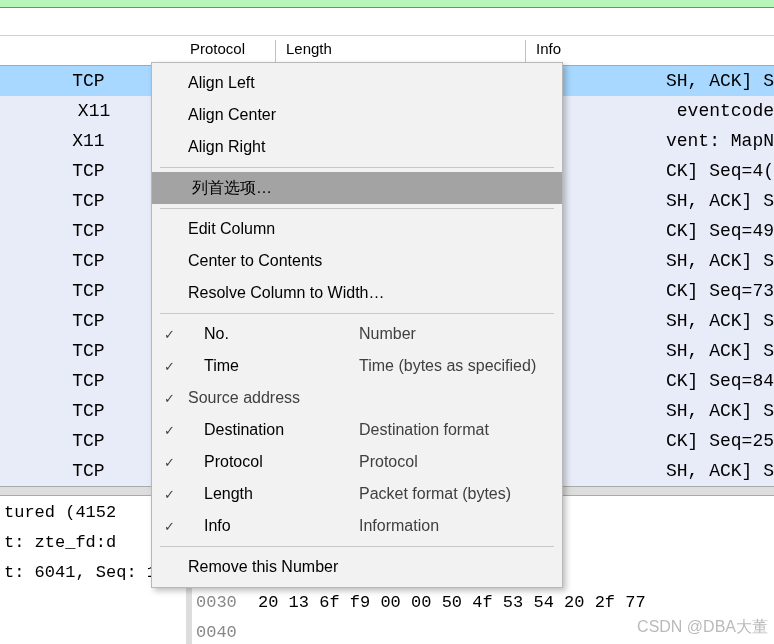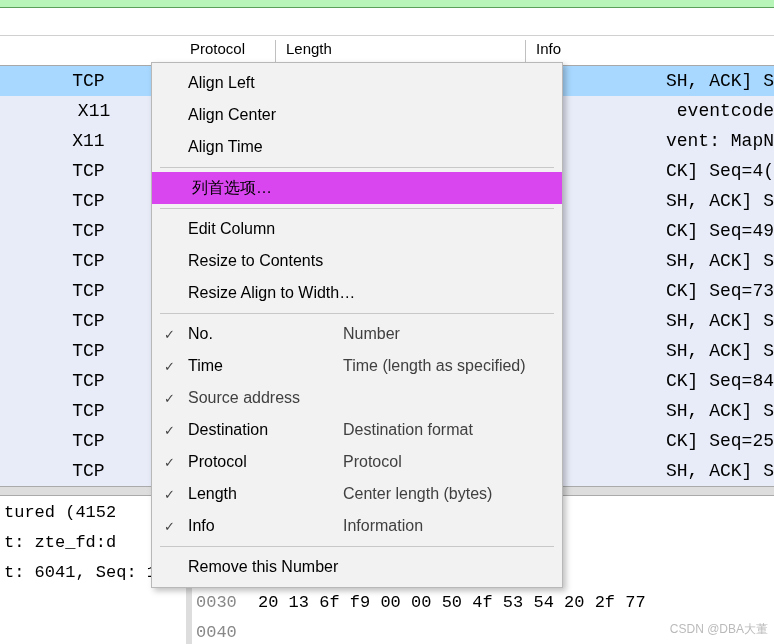--- a/index.html
+++ b/index.html
@@ -109,43 +109,43 @@
     z-index: 10;
   }
   .ctx-item {
     display: flex;
     align-items: center;
     height: 32px;
     padding: 0 18px 0 36px;
     position: relative;
   }
   .ctx-item.highlight {
-    background: #d946ef;
+    background: #a3a3a3;
     color: #000;
     padding-left: 40px;
   }
   .ctx-item.disabled { color: #999; }
   .ctx-sep {
     height: 1px;
     background: #c8c8c8;
     margin: 4px 8px;
   }
   .ctx-check {
     position: absolute;
     left: 12px;
     font-size: 13px;
     color: #444;
   }
-  .ctx-item .label { width: 155px; }
+  .ctx-item .label { width: 155px; margin-left: 16px; }
   .ctx-item .desc { color: #404040; }
   .watermark {
     position: absolute;
     right: 6px;
     bottom: 6px;
-    font-size: 12px;
+    font-size: 16px;
     color: rgba(80,80,80,0.4);
     font-family: "Microsoft YaHei", sans-serif;
   }
 </style>
 </head>
 <body>
 
 <div class="top-bar"></div>
 <div class="gap"></div>
 
@@ -262,66 +262,66 @@
 </div>
 
 <div class="ctx-menu">
   <div class="ctx-item">
       <span>Align Left</span>
     </div>
   <div class="ctx-item">
       <span>Align Center</span>
     </div>
   <div class="ctx-item">
-      <span>Align Time</span>
+      <span>Align Right</span>
     </div>
   <div class="ctx-sep"></div>
   <div class="ctx-item highlight">
       <span>列首选项…</span>
     </div>
   <div class="ctx-sep"></div>
   <div class="ctx-item">
       <span>Edit Column</span>
     </div>
   <div class="ctx-item">
-      <span>Resize to Contents</span>
-    </div>
-  <div class="ctx-item">
-      <span>Resize Align to Width…</span>
+      <span>Center to Contents</span>
+    </div>
+  <div class="ctx-item">
+      <span>Resolve Column to Width…</span>
     </div>
   <div class="ctx-sep"></div>
   <div id="menuCols">
       <div class="ctx-item">
         <span class="ctx-check">✓</span>
         <span class="label">No.</span>
         <span class="desc">Number</span>
       </div>
       <div class="ctx-item">
         <span class="ctx-check">✓</span>
         <span class="label">Time</span>
-        <span class="desc">Time (length as specified)</span>
+        <span class="desc">Time (bytes as specified)</span>
       </div>
       <div class="ctx-item">
         <span class="ctx-check">✓</span>
         <span class="desc">Source address</span>
       </div>
       <div class="ctx-item">
         <span class="ctx-check">✓</span>
         <span class="label">Destination</span>
         <span class="desc">Destination format</span>
       </div>
       <div class="ctx-item">
         <span class="ctx-check">✓</span>
         <span class="label">Protocol</span>
         <span class="desc">Protocol</span>
       </div>
       <div class="ctx-item">
         <span class="ctx-check">✓</span>
         <span class="label">Length</span>
-        <span class="desc">Center length (bytes)</span>
+        <span class="desc">Packet format (bytes)</span>
       </div>
       <div class="ctx-item">
         <span class="ctx-check">✓</span>
         <span class="label">Info</span>
         <span class="desc">Information</span>
       </div>
     </div>
   <div class="ctx-sep"></div>
   <div class="ctx-item">
       <span>Remove this Number</span>

